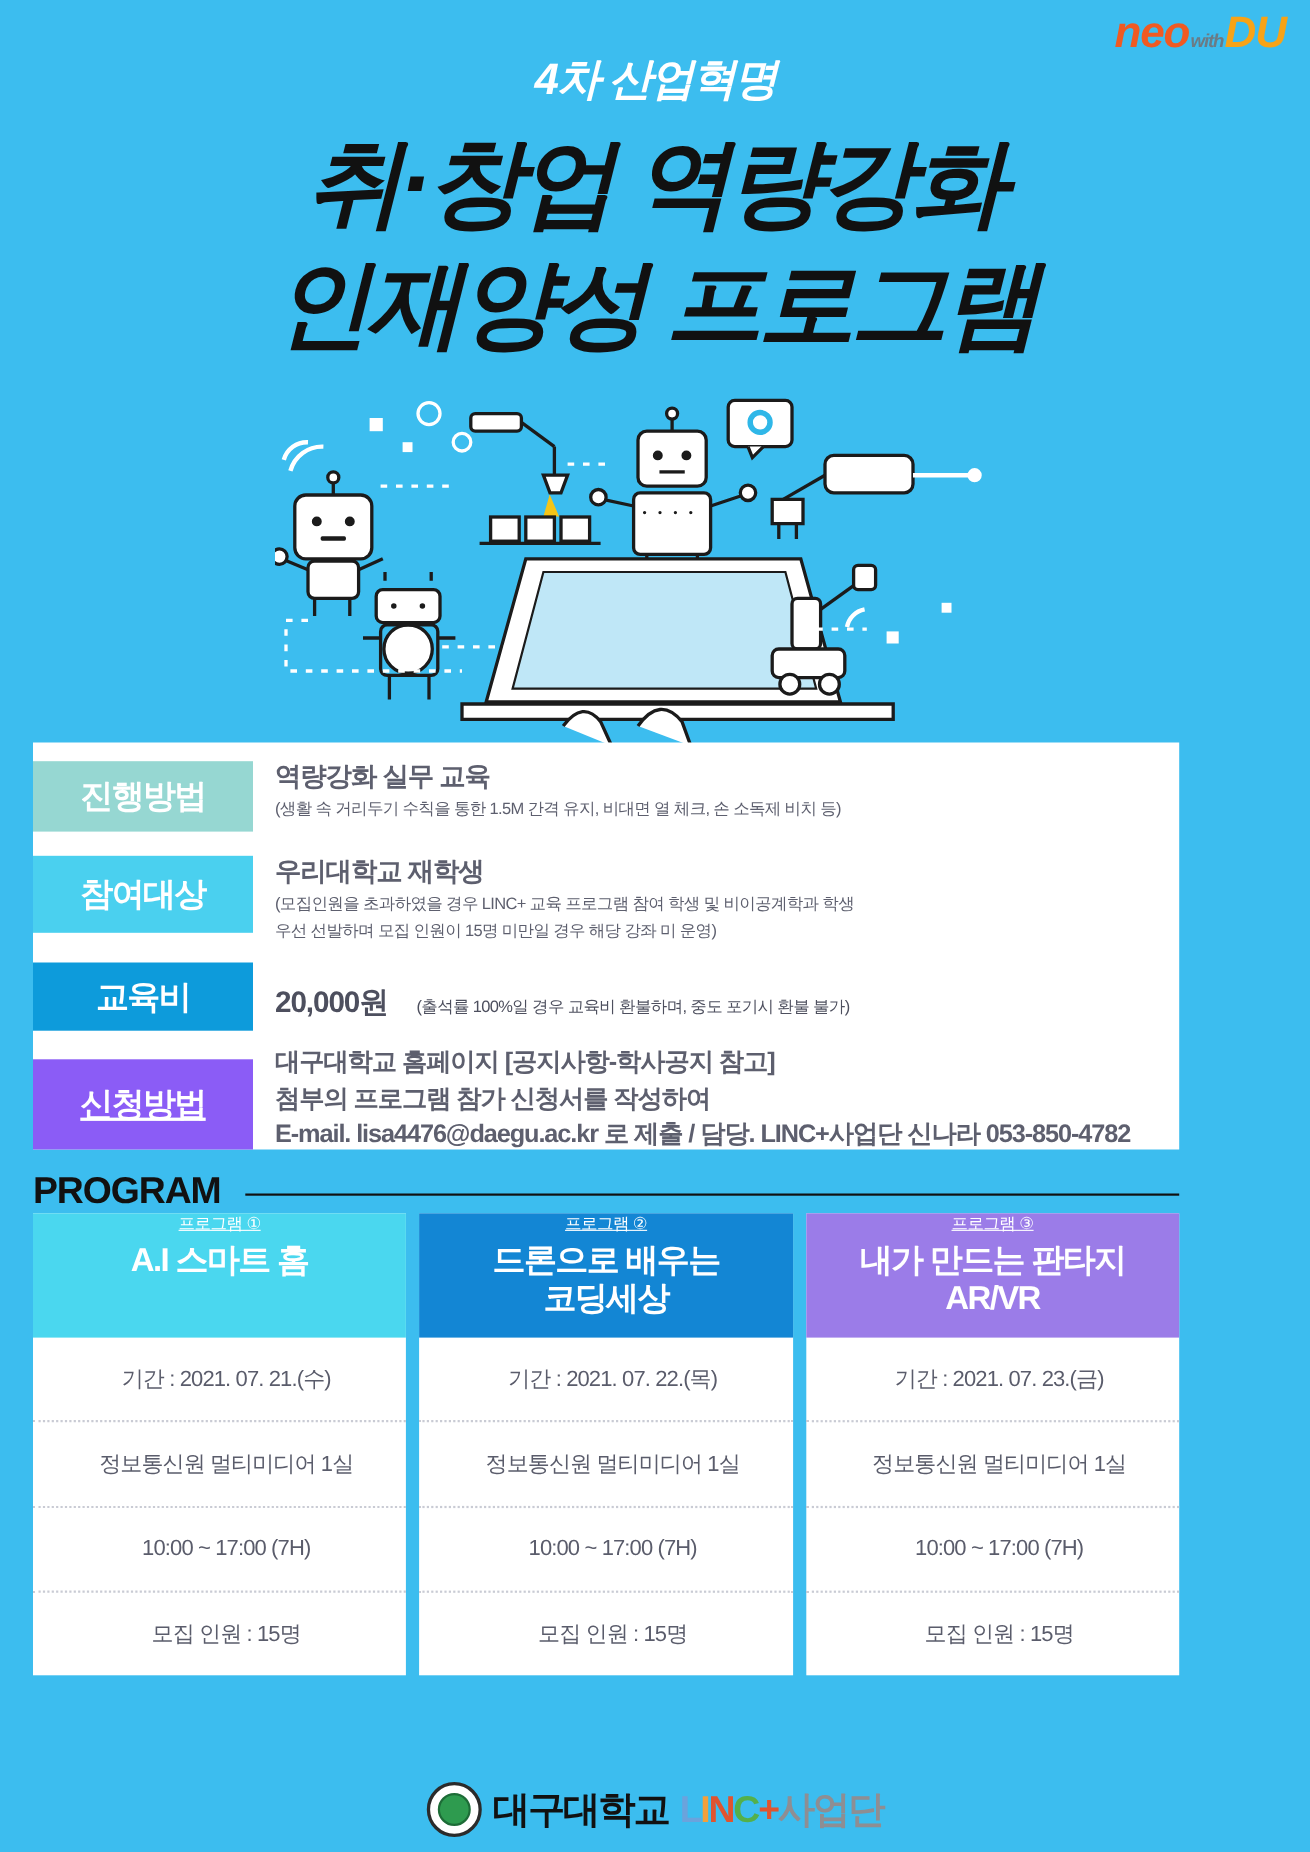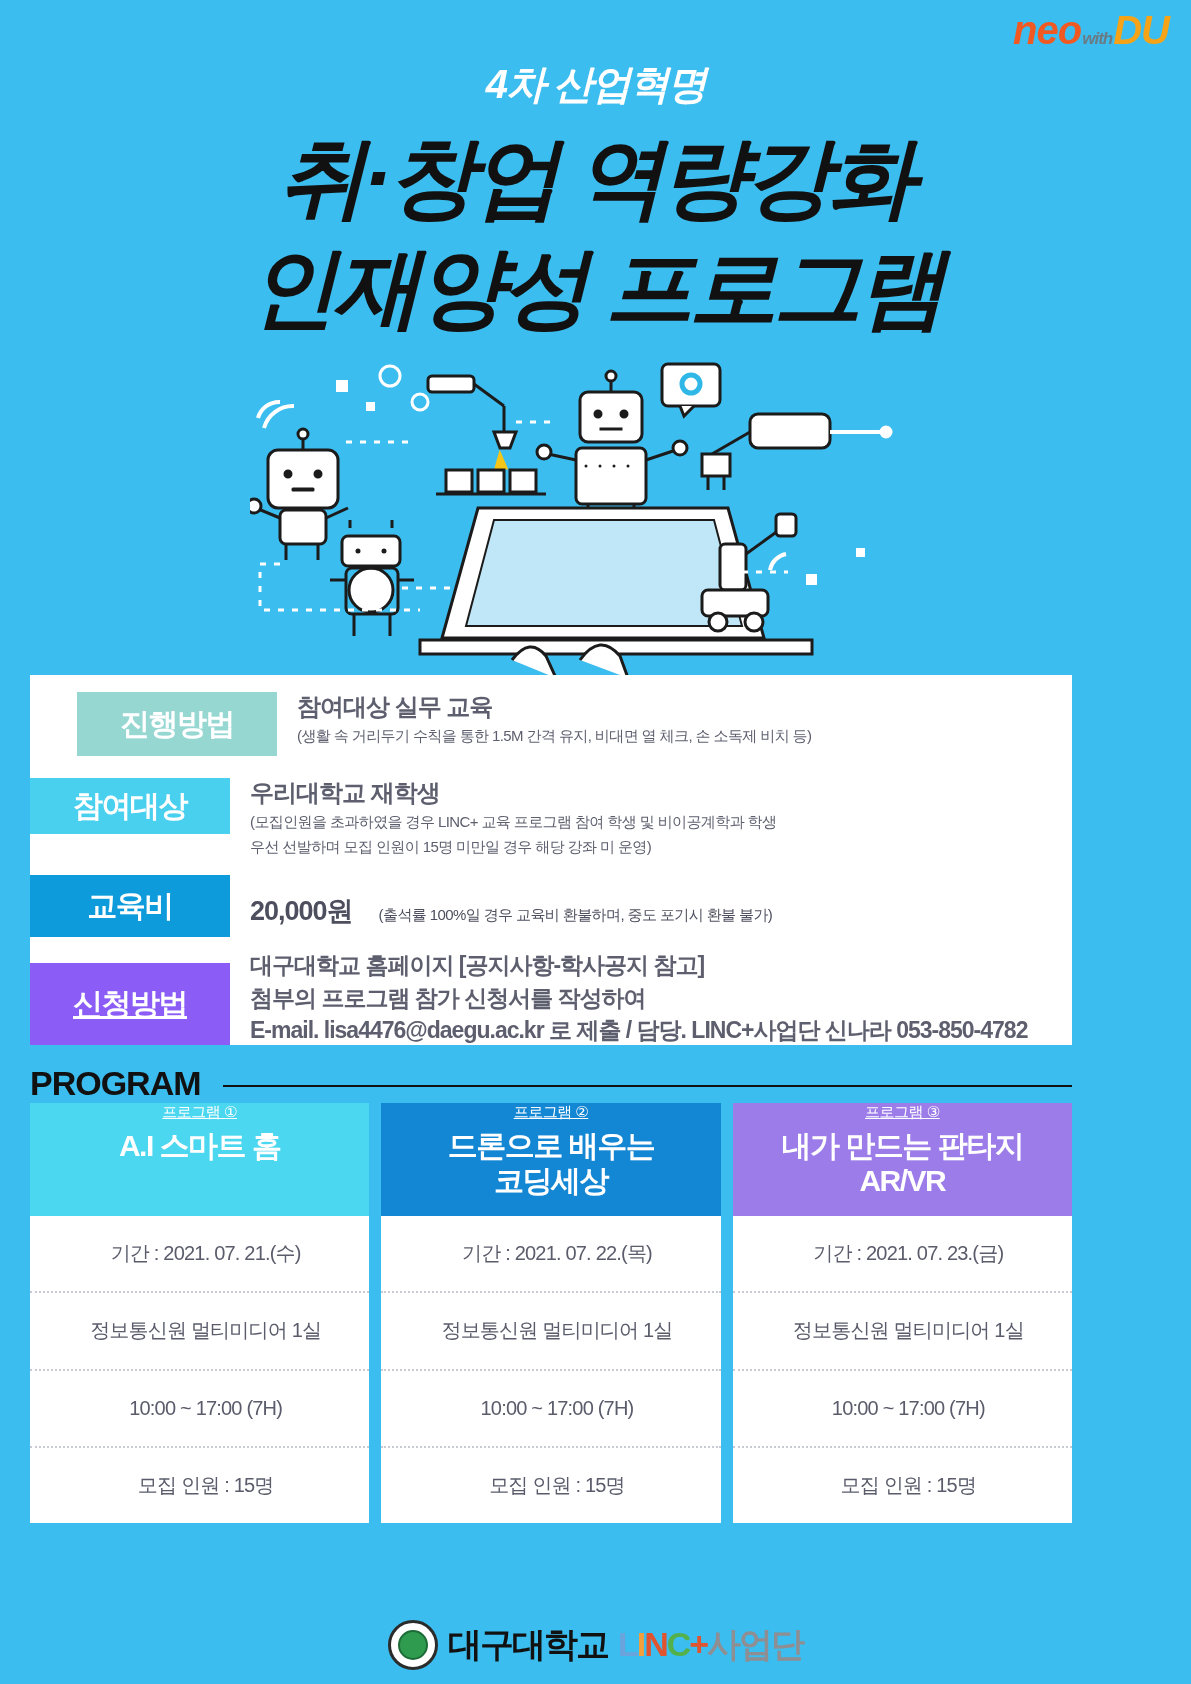--- a/index.html
+++ b/index.html
@@ -11,21 +11,21 @@
   }
   .poster{position:absolute;inset:0;background:#3cbdef;}
 
   
   .brand{position:absolute;top:8px;right:22px;font-weight:bold;letter-spacing:-1px;}
   .brand .neo{font-size:40px;color:#f05a22;font-style:italic;}
   .brand .with{font-size:17px;color:#6b7b85;font-style:italic;margin:0 1px;}
   .brand .du{font-size:40px;color:#f7a317;font-style:italic;}
 
   
-  .headline{position:absolute;top:64px;left:0;right:0;text-align:center;}
+  .headline{position:absolute;top:52px;left:0;right:0;text-align:center;}
   .h-sub{font-size:40px;font-weight:bold;color:#ffffff;letter-spacing:-2px;
          font-style:italic;line-height:1;}
   .h-main1{font-size:88px;font-weight:bold;color:#111;letter-spacing:-4px;
            font-style:italic;line-height:1.18;margin-top:22px;}
   .h-main2{font-size:88px;font-weight:bold;color:#111;letter-spacing:-4px;
            font-style:italic;line-height:1.18;margin-top:6px;}
 
   
   .illus{position:absolute;top:358px;left:250px;width:700px;height:320px;}
   .illus svg{display:block;}
@@ -36,22 +36,22 @@
   .row{position:absolute;left:0;display:flex;}
   .tag{width:200px;display:flex;align-items:center;justify-content:center;
        color:#fff;font-size:30px;font-weight:bold;letter-spacing:-1.5px;}
   .body{padding-left:20px;}
   .b-main{font-size:24px;color:#5d5f6e;font-weight:bold;letter-spacing:-1px;line-height:1.25;}
   .b-sub{font-size:15px;color:#5d5f6e;letter-spacing:-0.6px;line-height:1.65;margin-top:2px;}
   .b-price{font-size:27px;color:#4d4f5e;font-weight:bold;letter-spacing:-1px;}
   .b-price small{font-size:15px;font-weight:normal;letter-spacing:-0.6px;}
   .b-line{font-size:23px;color:#5d5f6e;font-weight:bold;letter-spacing:-1px;line-height:1.42;}
 
-  .r1{top:17px;margin-left:47px;}  .r1 .tag{height:64px;background:#96d7d2;}
-  .r2{top:103px;} .r2 .tag{height:56px;background:#4ad0ef;}
+  .r1{top:17px;}  .r1 .tag{height:64px;background:#96d7d2;}
+  .r2{top:103px;} .r2 .tag{height:70px;background:#4ad0ef;}
   .r3{top:200px;} .r3 .tag{height:62px;background:#0d9bdb;}
   .r4{top:288px;} .r4 .tag{height:82px;background:#8b5cf6;text-decoration:underline;}
 
   
   .prog-head{position:absolute;left:30px;top:1060px;width:1042px;height:46px;
              display:flex;align-items:center;}
   .prog-head .ttl{font-size:34px;font-weight:bold;color:#111;letter-spacing:-1px;}
   .prog-head .rule{flex:1;height:0;border-top:2px solid #111;margin-left:22px;margin-top:6px;}
 
   
@@ -213,21 +213,21 @@
           <circle cx="170" cy="44" r="8"></circle>
       </g>
     </svg>
   </div>
 
   <div class="info">
 
     <div class="row r1">
       <div class="tag">진행방법</div>
       <div class="body">
-        <div class="b-main">참여대상 실무 교육</div>
+        <div class="b-main">역량강화 실무 교육</div>
         <div class="b-sub">(생활 속 거리두기 수칙을 통한 1.5M 간격 유지, 비대면 열 체크, 손 소독제 비치 등)</div>
       </div>
     </div>
 
     <div class="row r2">
       <div class="tag">참여대상</div>
       <div class="body">
         <div class="b-main">우리대학교 재학생</div>
         <div class="b-sub">(모집인원을 초과하였을 경우 LINC+ 교육 프로그램 참여 학생 및 비이공계학과 학생</div>
         <div class="b-sub" style="margin-top:0">우선 선발하며 모집 인원이 15명 미만일 경우 해당 강좌 미 운영)</div>

